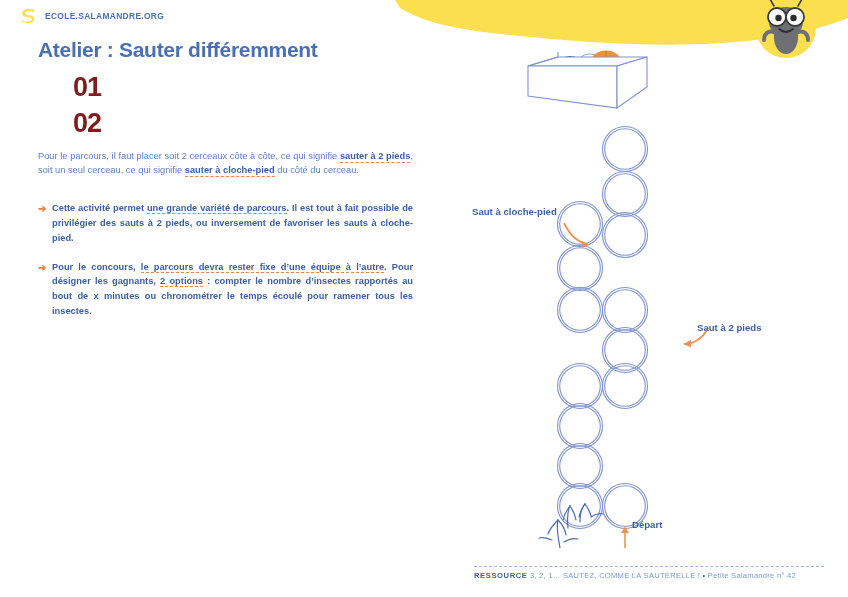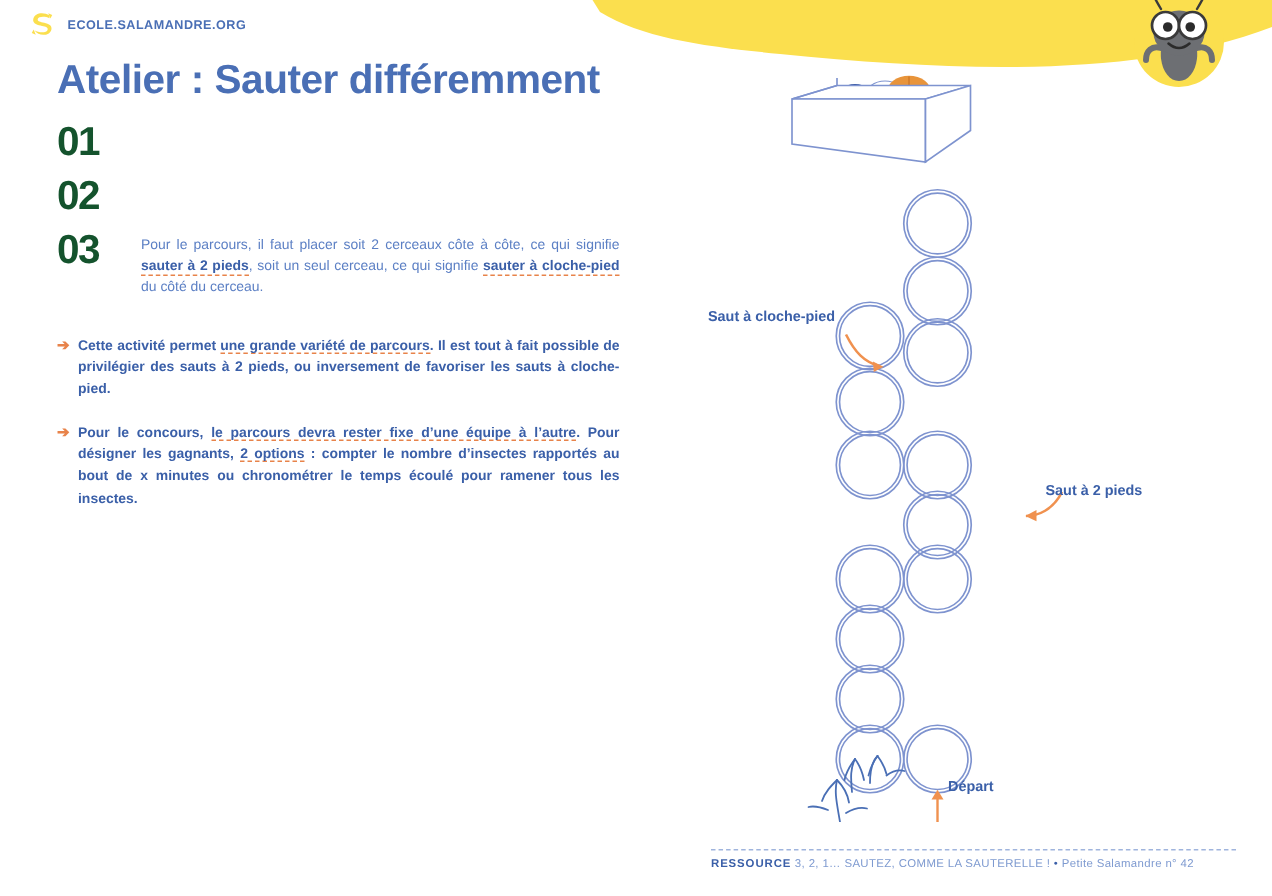--- a/index.html
+++ b/index.html
@@ -43,37 +43,38 @@
     color: #4a6fb5;
   }
 
   
   #left-col {
     position: absolute;
     left: 38px; top: 38px;
     width: 375px;
   }
   #page-title {
-    font-size: 27px;
+    font-size: 21px;
     font-weight: bold;
     color: #4a6fb5;
     letter-spacing: -0.3px;
     margin: 0 0 13px 0;
     white-space: nowrap;
   }
 
   .step { display: flex; margin-bottom: 11px; }
   .step-num {
     font-size: 27px;
     font-weight: bold;
-    color: #14532d;
+    color: #7f1d1d;
     line-height: 0.93;
     width: 56px;
     flex: 0 0 56px;
     letter-spacing: -1px;
+    margin-left: 35px;
   }
   .step-body {
     flex: 1;
     font-size: 9.3px;
     line-height: 1.52;
     color: #5b7fc4;
     text-align: justify;
     padding-top: 2px;
   }
   .step-body b {
@@ -188,21 +189,20 @@
   <h1 id="page-title">Atelier : Sauter différemment</h1>
 
   <div id="steps-list">
       <div class="step">
         <div class="step-num">01</div>
       </div>
       <div class="step">
         <div class="step-num">02</div>
       </div>
       <div class="step">
-        <div class="step-num">03</div>
         <div class="step-body"><span>Pour le parcours, il faut placer soit 2 cerceaux côte à côte, ce qui signifie </span><b>sauter à 2 pieds</b><span>, soit un seul cerceau, ce qui signifie </span><b>sauter à cloche-pied</b><span> du côté du cerceau.</span></div>
       </div>
     </div>
 
   <div id="notes">
       <div class="note">
         <span class="note-arrow">➔</span>
         <span class="note-text"><span>Cette activité permet </span><u>une grande variété de parcours</u><span>. Il est tout à fait possible de privilégier des sauts à 2 pieds, ou inversement de favoriser les sauts à cloche-pied.</span></span>
       </div>
       <div class="note">

